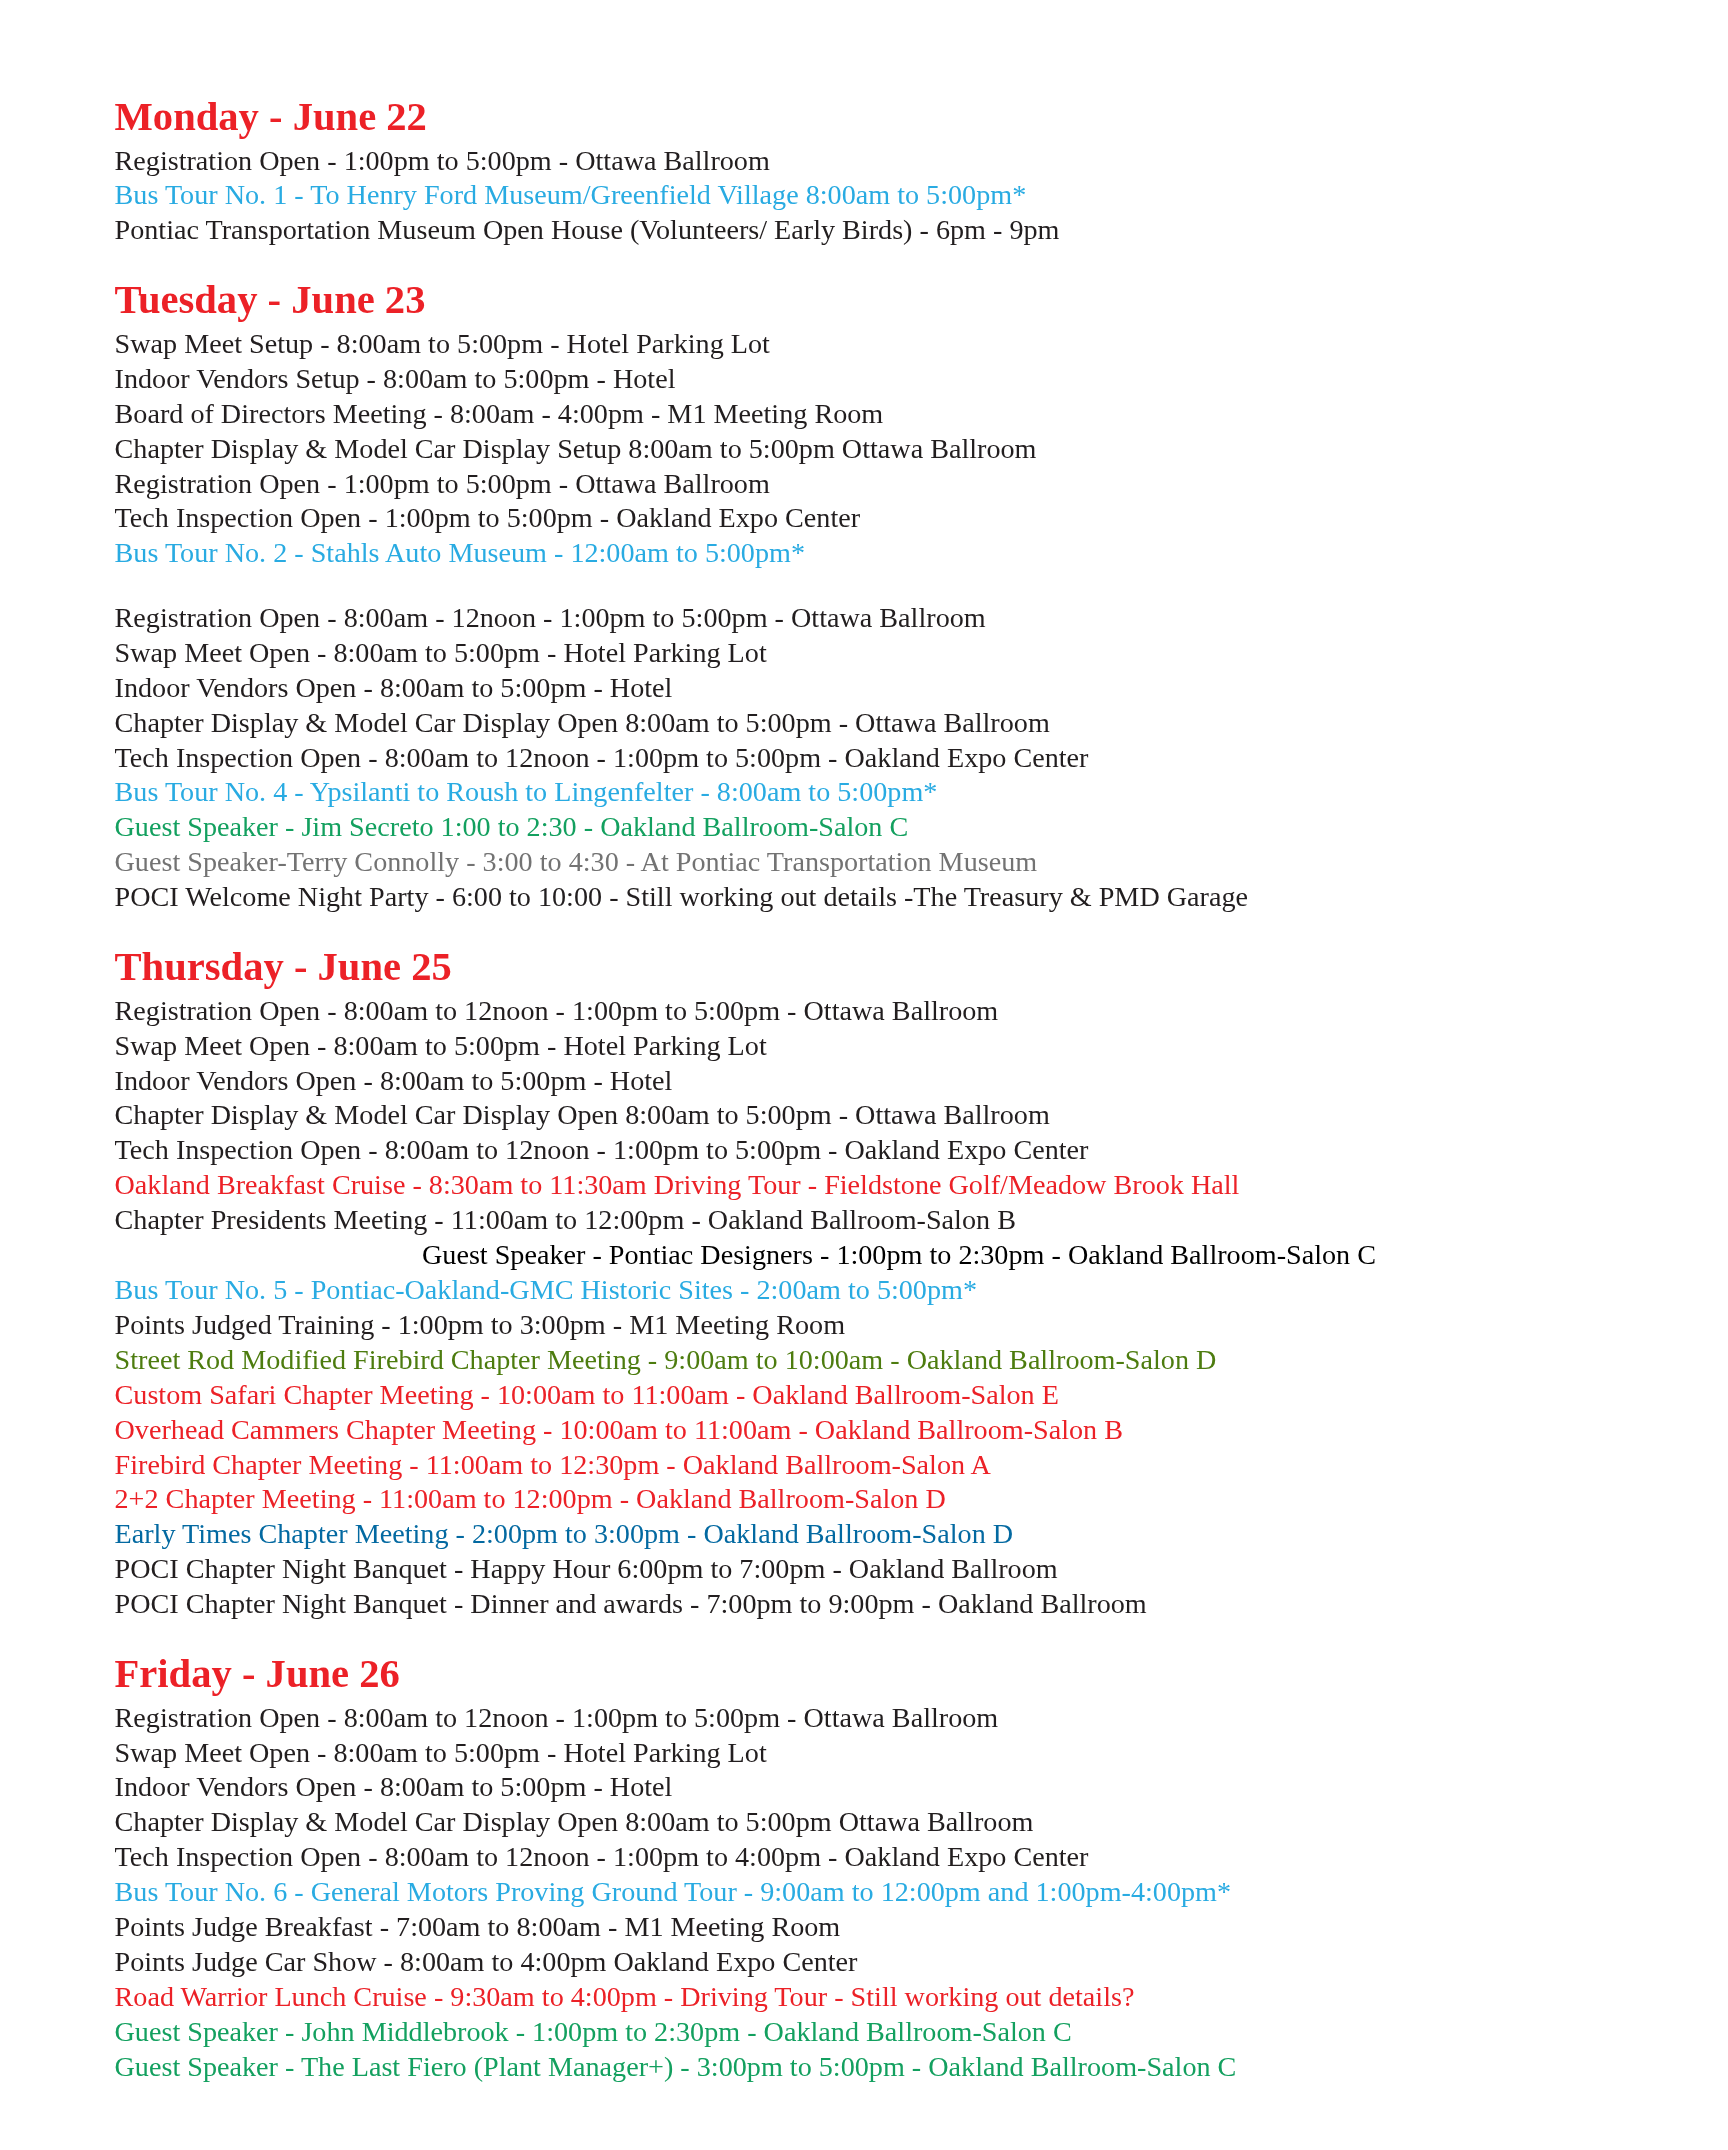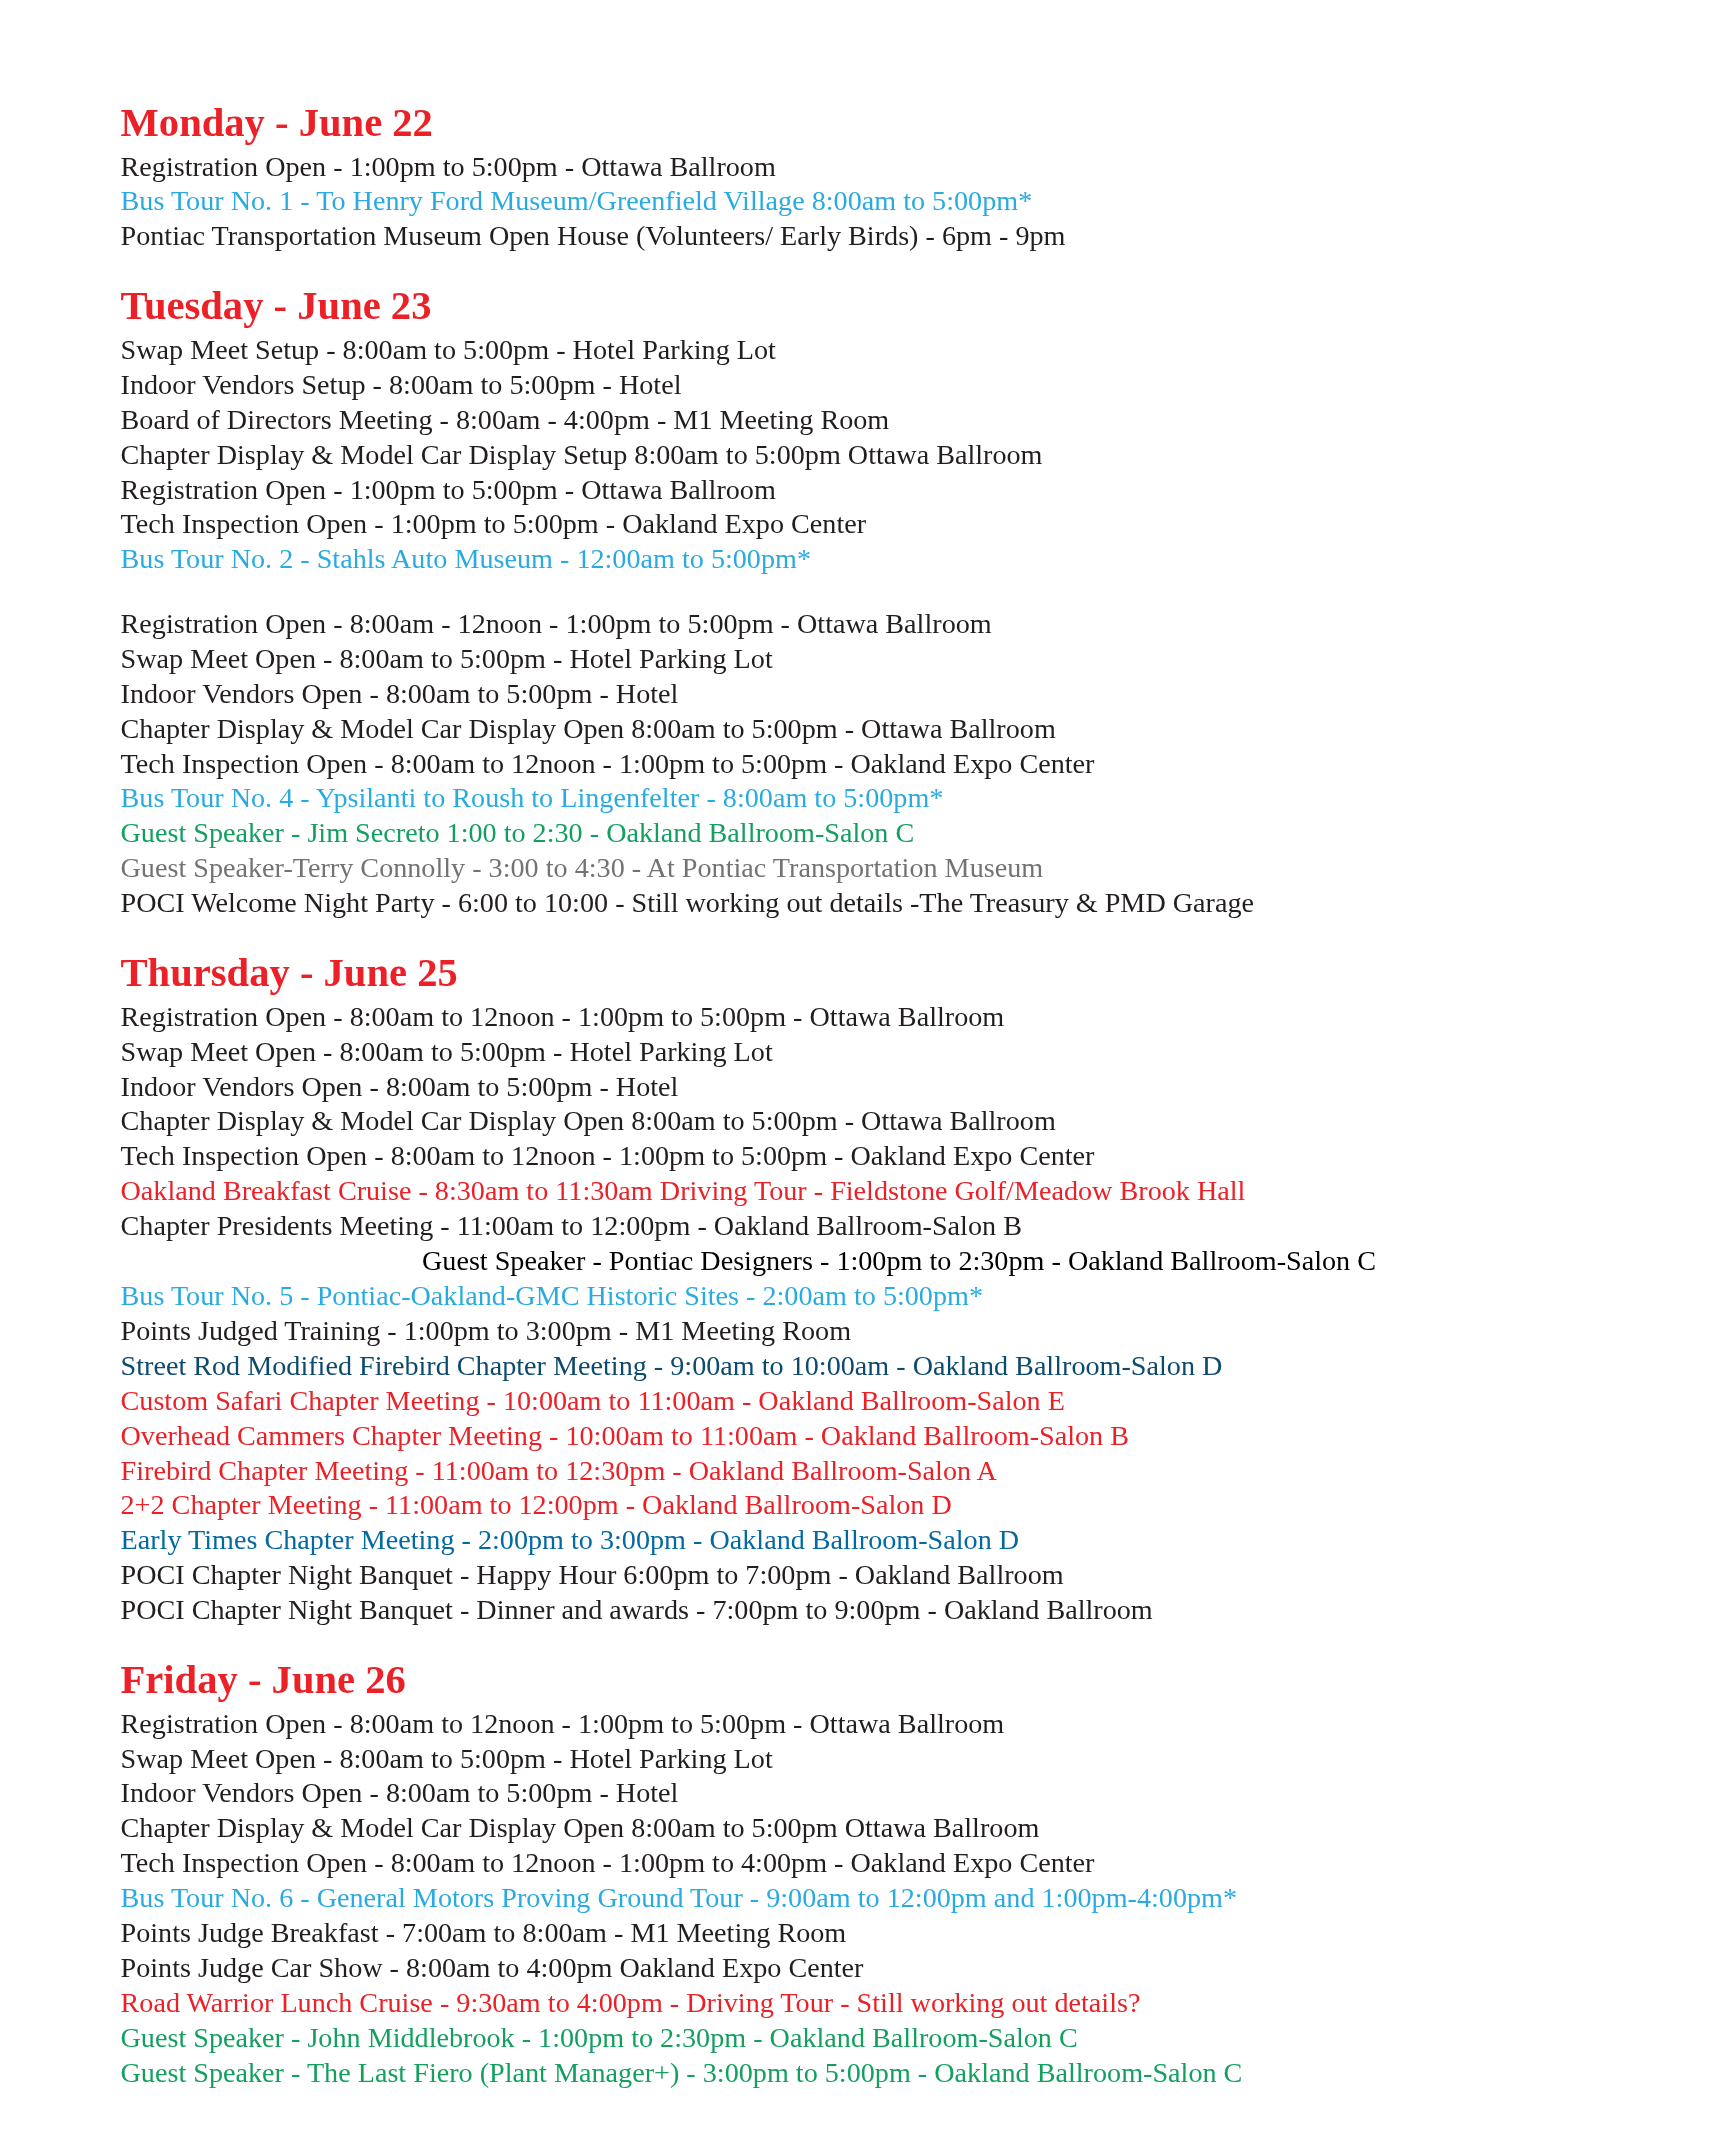--- a/index.html
+++ b/index.html
@@ -11,21 +11,21 @@
     position: relative;
     width: 100vw;
     height: 124.43vw; 
     box-sizing: border-box;
     padding: 4.9vw 2vw 0 6.05vw;
     background: #ffffff;
     overflow: hidden;
     font-family: "Liberation Serif", "DejaVu Serif", serif;
   }
   .day-section {
-    margin: 16px;
+    margin: 10px;
   }
   .day-section + .day-section {
     margin-top: 1.72vw;
   }
   .day-heading {
     margin: 0 0 0.28vw 0;
     font-size: 2.35vw;
     line-height: 2.55vw;
     font-weight: bold;
     color: #ec2127;
@@ -79,21 +79,21 @@
   <p class="event default" style="color: rgb(34, 30, 31);">Registration Open - 8:00am to 12noon - 1:00pm to 5:00pm - Ottawa Ballroom</p>
       <p class="event default" style="color: rgb(34, 30, 31);">Swap Meet Open - 8:00am to 5:00pm - Hotel Parking Lot</p>
       <p class="event default" style="color: rgb(34, 30, 31);">Indoor Vendors Open - 8:00am to 5:00pm - Hotel</p>
       <p class="event default" style="color: rgb(34, 30, 31);">Chapter Display &amp; Model Car Display Open 8:00am to 5:00pm - Ottawa Ballroom</p>
       <p class="event default" style="color: rgb(34, 30, 31);">Tech Inspection Open - 8:00am to 12noon - 1:00pm to 5:00pm - Oakland Expo Center</p>
       <p class="event highlight" style="color: rgb(236, 33, 39);">Oakland Breakfast Cruise - 8:30am to 11:30am Driving Tour - Fieldstone Golf/Meadow Brook Hall</p>
       <p class="event default" style="color: rgb(34, 30, 31);">Chapter Presidents Meeting - 11:00am to 12:00pm - Oakland Ballroom-Salon B</p>
       <p class="event speaker" style="color: #000000; text-align: center;">Guest Speaker - Pontiac Designers - 1:00pm to 2:30pm - Oakland Ballroom-Salon C</p>
       <p class="event bus" style="color: rgb(41, 171, 226);">Bus Tour No. 5 - Pontiac-Oakland-GMC Historic Sites - 2:00am to 5:00pm*</p>
       <p class="event default" style="color: rgb(34, 30, 31);">Points Judged Training - 1:00pm to 3:00pm - M1 Meeting Room</p>
-      <p class="event highlight" style="color: #0c4a6e;">Street Rod Modified Firebird Chapter Meeting - 9:00am to 10:00am - Oakland Ballroom-Salon D</p>
+      <p class="event highlight" style="color: #4d7c0f;">Street Rod Modified Firebird Chapter Meeting - 9:00am to 10:00am - Oakland Ballroom-Salon D</p>
       <p class="event highlight" style="color: rgb(236, 33, 39);">Custom Safari Chapter Meeting - 10:00am to 11:00am - Oakland Ballroom-Salon E</p>
       <p class="event highlight" style="color: rgb(236, 33, 39);">Overhead Cammers Chapter Meeting - 10:00am to 11:00am - Oakland Ballroom-Salon B</p>
       <p class="event highlight" style="color: rgb(236, 33, 39);">Firebird Chapter Meeting - 11:00am to 12:30pm - Oakland Ballroom-Salon A</p>
       <p class="event highlight" style="color: rgb(236, 33, 39);">2+2 Chapter Meeting - 11:00am to 12:00pm - Oakland Ballroom-Salon D</p>
       <p class="event highlight" style="color: #0369a1;">Early Times Chapter Meeting - 2:00pm to 3:00pm - Oakland Ballroom-Salon D</p>
       <p class="event default" style="color: rgb(34, 30, 31);">POCI Chapter Night Banquet - Happy Hour 6:00pm to 7:00pm - Oakland Ballroom</p>
       <p class="event default" style="color: rgb(34, 30, 31);">POCI Chapter Night Banquet - Dinner and awards - 7:00pm to 9:00pm - Oakland Ballroom</p>
     </section>
     <section class="day-section">
     <h2 class="day-heading" style="color: rgb(236, 33, 39);">Friday - June 26</h2>

